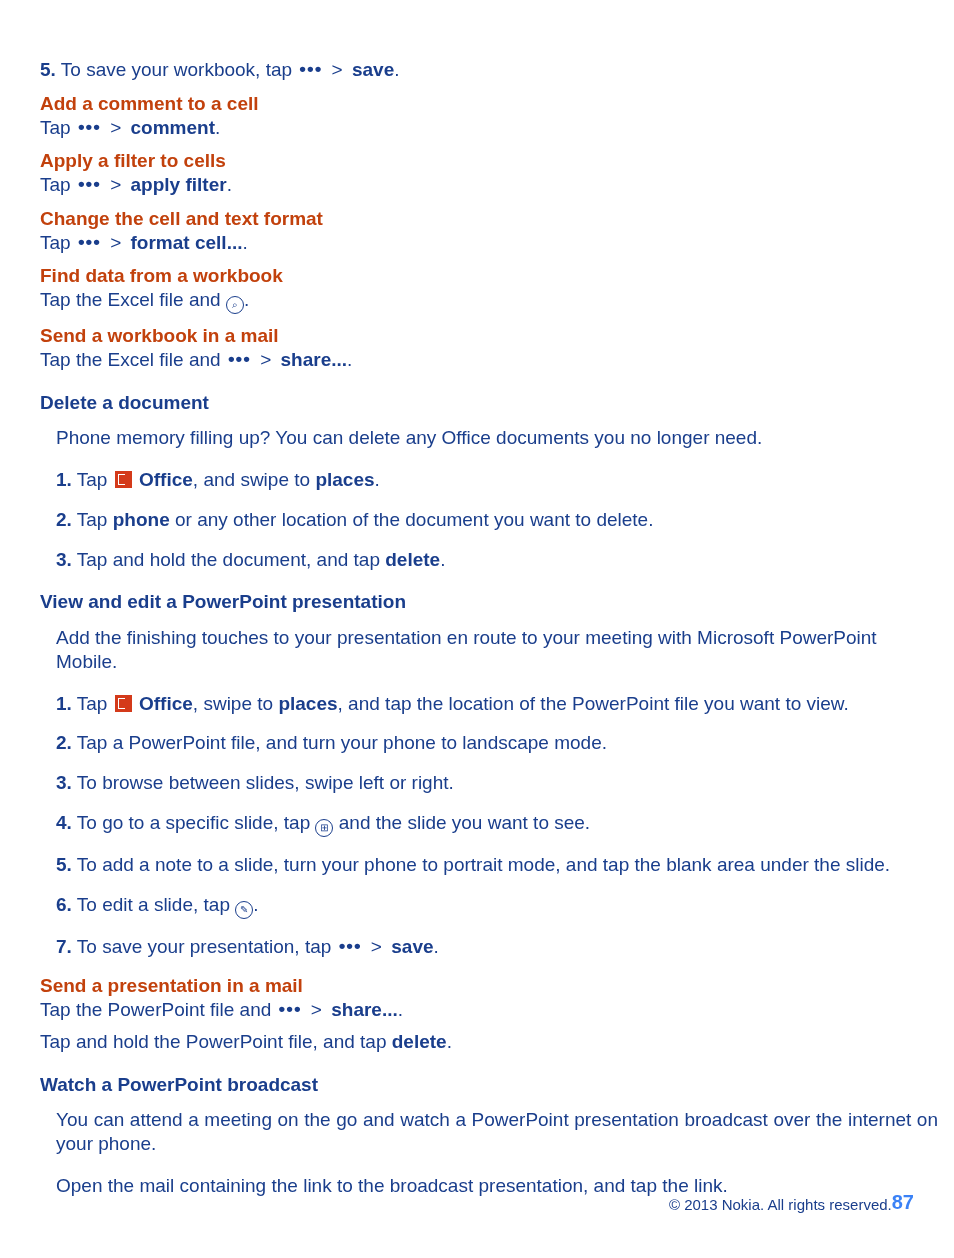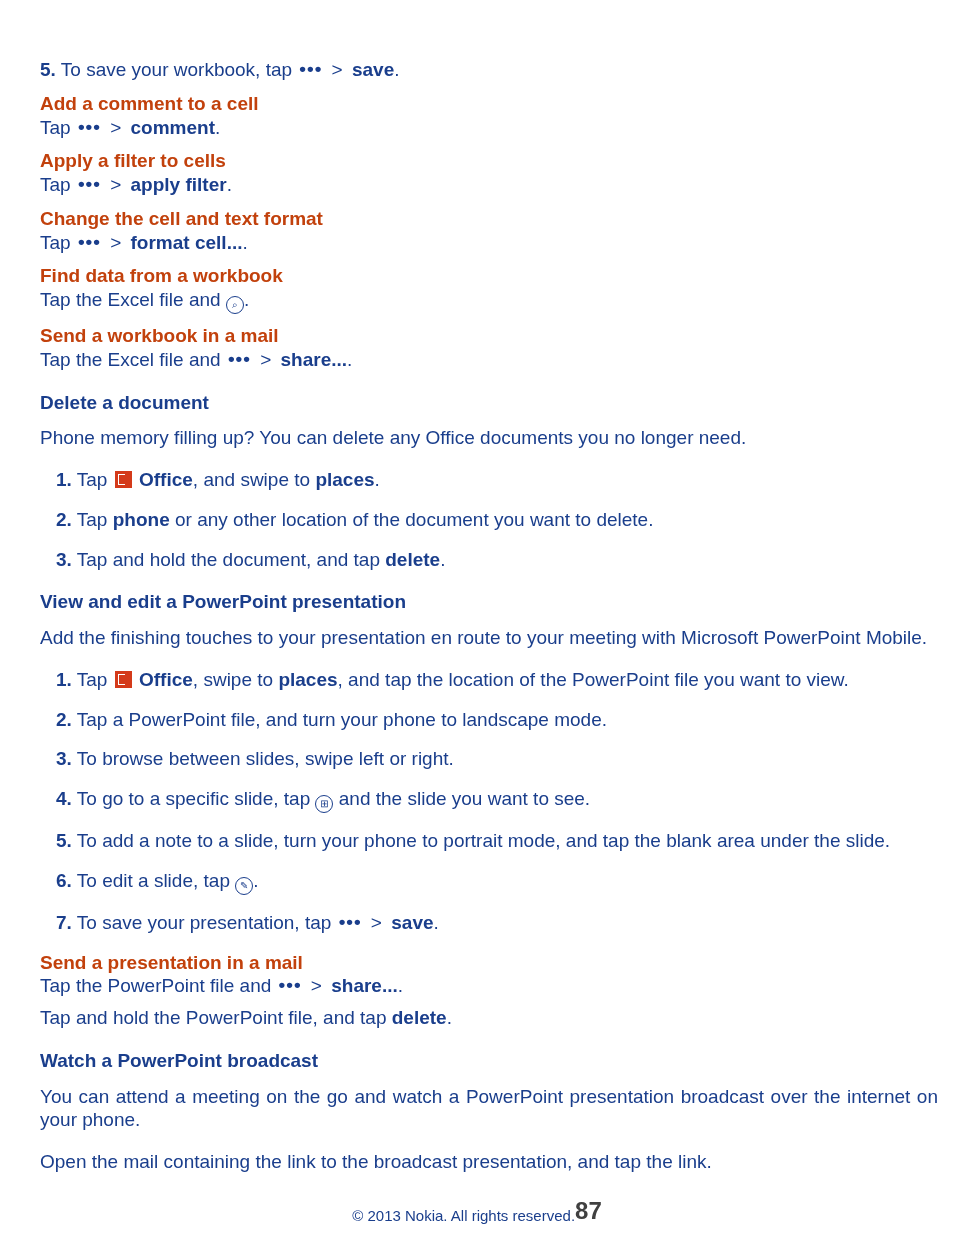--- a/index.html
+++ b/index.html
@@ -23,21 +23,21 @@
     font-weight: 700;
     margin-top: 10px;
   }
   .section-heading {
     color: #1a3e8c;
     font-weight: 700;
     margin-top: 19px;
     margin-bottom: 12px;
   }
   .para {
-    margin: 0 0 18px 0;
+    margin: 0 0 18px 16px;
   }
   .block { margin-bottom: 8px; }
   .tight { margin: 16px; }
   .step-num { font-weight: 700; }
   .dots {
     font-weight: 700;
     display: inline-block;
     transform: translateY(-1px);
     letter-spacing: 1px;
     padding: 0 2px;
@@ -70,31 +70,31 @@
     border: 1.5px solid #1a3e8c;
     border-radius: 50%;
     font-size: 10px;
     line-height: 1;
     vertical-align: -2px;
   }
   .footer {
     position: absolute;
     left: 40px;
     right: 40px;
-    bottom: 32px;
+    bottom: 43px;
     display: flex;
-    justify-content: center;
+    justify-content: flex-end;
     align-items: flex-end;
     font-size: 15px;
   }
   .footer .copy { color: #1a3e8c; }
   .footer .pagenum {
-    color: #404040;
+    color: #3b82f6;
     font-weight: 700;
-    font-size: 24px;
+    font-size: 20px;
   }
 </style>
 </head>
 <body>
 
 <div class="page">
 
   <div class="block">
     <span class="step-num">5.</span><span> To save your workbook, tap </span><span class="dots">•••</span><span class="gt"> &gt; </span><span class="bold">save</span><span>.</span>
   </div>

